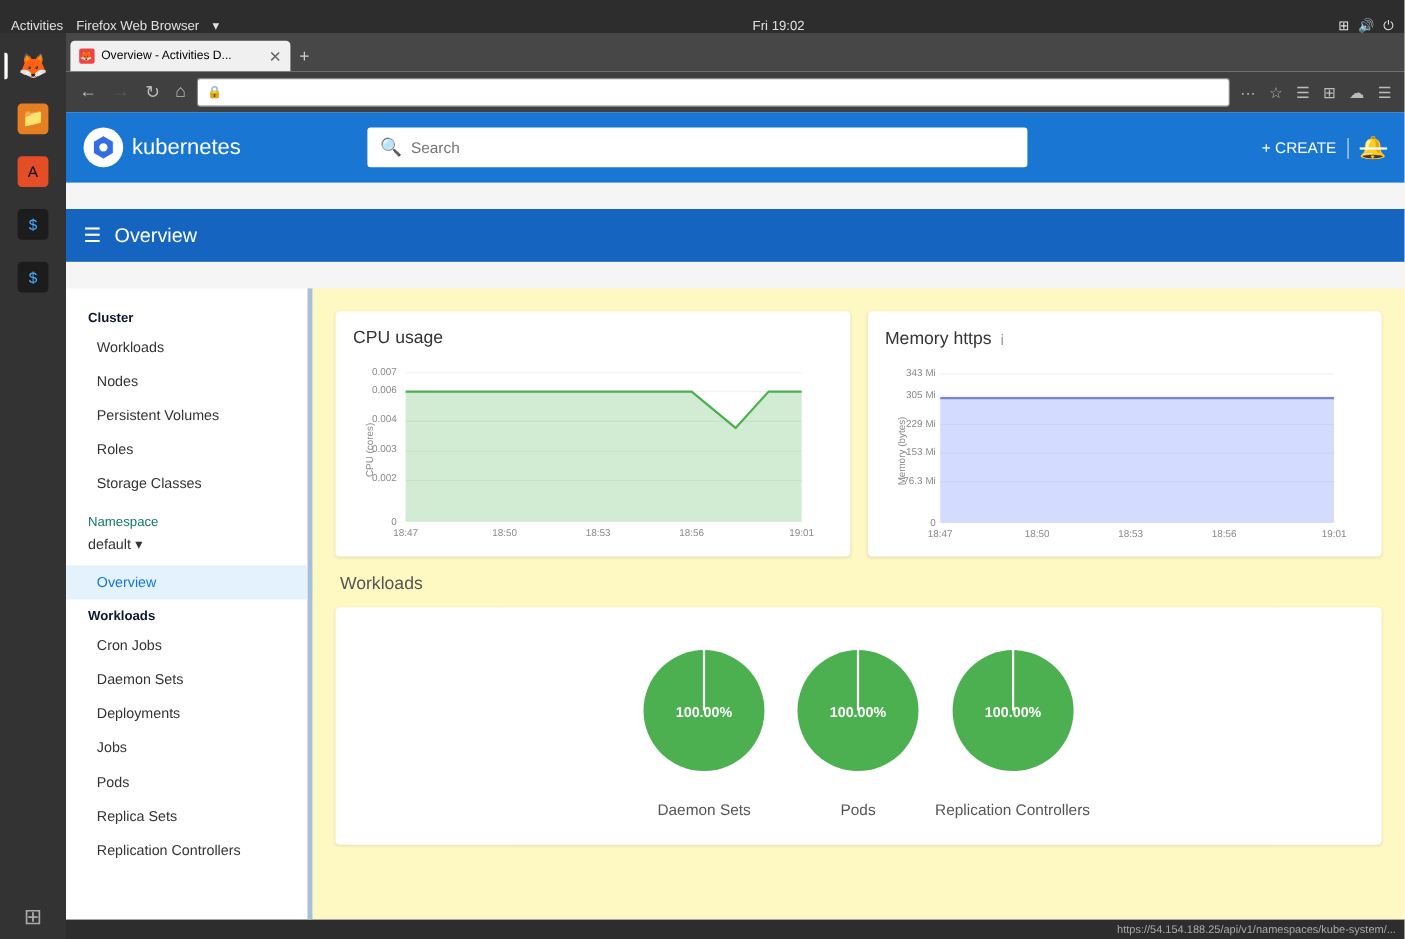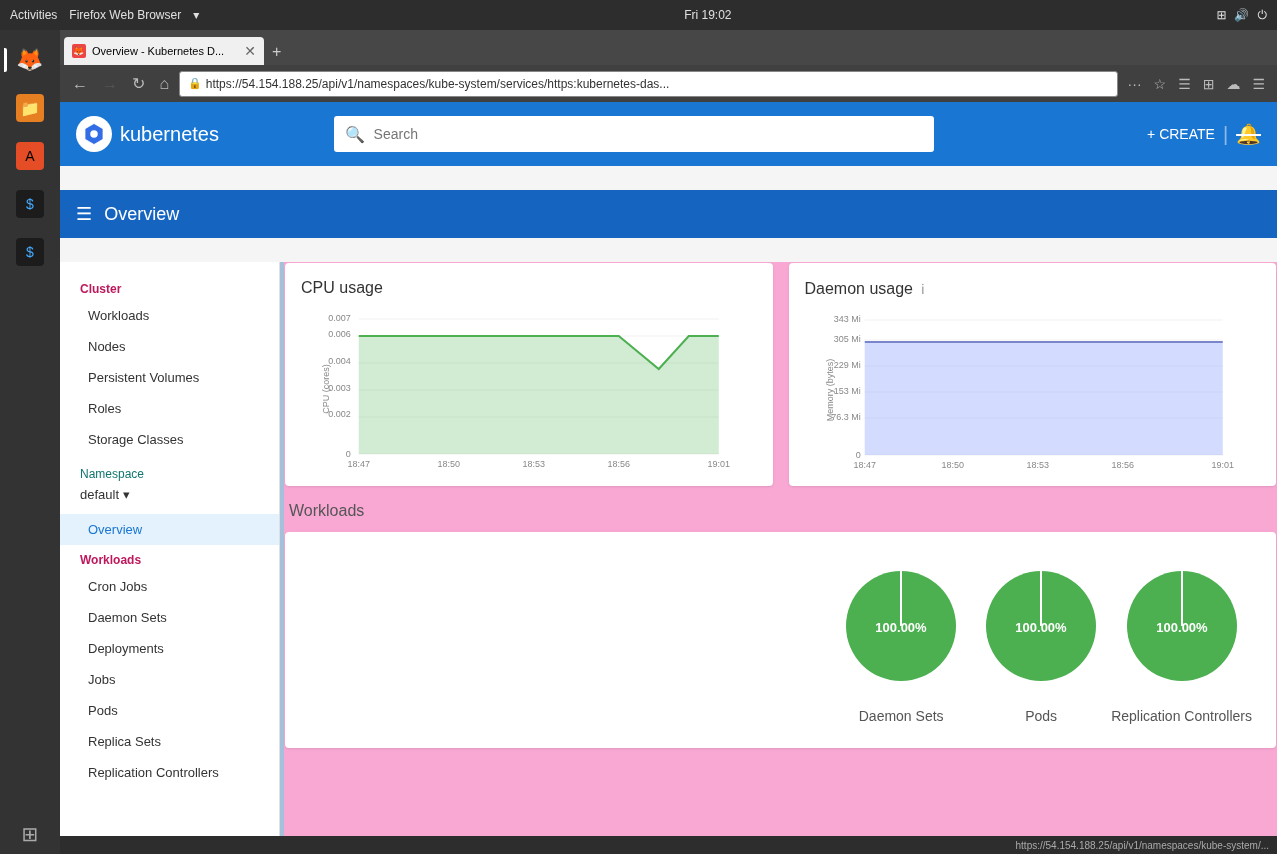--- a/index.html
+++ b/index.html
@@ -3,21 +3,21 @@
   <meta charset="utf-8">
   <style>
     * { margin: 0; padding: 0; box-sizing: border-box; }
     body { font-family: 'Arial', sans-serif; background: #f5f5f5; width: 1277px; height: 854px; overflow: hidden; }
 
     
     .os-bar {
       background: #2d2d2d;
       height: 30px;
       display: flex;
-      align-items: center;
+      align-items: flex-end;
       justify-content: space-between;
       padding: 0 10px;
       color: #e0e0e0;
       font-size: 12px;
     }
     .os-bar-left { display: flex; align-items: center; gap: 12px; }
     .os-bar-center { flex: 1; text-align: center; }
     .os-bar-right { display: flex; align-items: center; gap: 8px; }
     .browser-tabs {
       background: #474747;
@@ -120,21 +120,21 @@
       width: 220px;
       background: white;
       border-right: 1px solid #e0e0e0;
       overflow-y: auto;
       flex-shrink: 0;
       padding: 12px 0;
     }
     .sidebar-section-title {
       font-size: 12px;
       font-weight: 700;
-      color: #be185d;
+      color: #0f172a;
       padding: 8px 20px 4px;
       text-transform: none;
     }
     .sidebar-item {
       display: block;
       padding: 8px 20px 8px 28px;
       font-size: 13px;
       color: #333;
       cursor: pointer;
       text-decoration: none;
@@ -166,22 +166,22 @@
       width: 4px;
       height: 100%;
       background: #1976d2;
       opacity: 0.3;
     }
 
     
     .main-panel {
       flex: 1;
       overflow-y: auto;
-      padding: 1px;
-      background: #f9a8d4;
+      padding: 21px;
+      background: #fef9c3;
     }
 
     
     .charts-row {
       display: flex;
       gap: 16px;
       margin-bottom: 16px;
     }
     .chart-card {
       background: white;
@@ -224,21 +224,21 @@
       margin-bottom: 16px;
     }
     .workloads-title {
       font-size: 18px;
       color: #333;
       margin-bottom: 24px;
     }
 
     .pie-charts-row {
       display: flex;
-      justify-content: flex-end;
+      justify-content: center;
       align-items: center;
     }
     .pie-chart-item {
       display: flex;
       flex-direction: column;
       align-items: center;
       gap: 12px;
     }
     .pie-chart-label {
       font-size: 14px;
@@ -328,34 +328,33 @@
     <div style="margin-top:auto;">
       <span style="color:#aaa; font-size:20px;">⊞</span>
     </div>
   </div>
 
   <div style="flex: 1; display: flex; flex-direction: column;">
 
     <div class="browser-tabs">
       <div class="browser-tab">
         <div class="favicon" style="background:#e44; border-radius:2px;">🦊</div>
-        <span class="tab-title">Overview - Kubernetes D...</span>
+        <span class="tab-title">Overview - Activities D...</span>
         <span class="close-tab">✕</span>
       </div>
       <span class="new-tab-btn">+</span>
     </div>
 
     <div class="browser-nav">
       <button class="nav-btn">←</button>
       <button class="nav-btn" disabled="">→</button>
       <button class="nav-btn">↻</button>
       <button class="nav-btn">⌂</button>
       <div class="address-bar">
         <span class="lock-icon">🔒</span>
-        <span class="address-text">https://54.154.188.25/api/v1/namespaces/kube-system/services/https:kubernetes-das...</span>
       </div>
       <div class="nav-extras">
         <button class="nav-extra-btn">···</button>
         <button class="nav-extra-btn">☆</button>
         <button class="nav-extra-btn">☰</button>
         <button class="nav-extra-btn">⊞</button>
         <button class="nav-extra-btn">☁</button>
         <button class="nav-extra-btn">☰</button>
       </div>
     </div>
@@ -457,21 +456,21 @@
                   <text x="300" y="158" font-size="9" fill="#888" text-anchor="middle">18:56</text>
                   <text x="400" y="158" font-size="9" fill="#888" text-anchor="middle">19:01</text>
 
                   <text x="220" y="170" font-size="9" fill="#888" text-anchor="middle">Time</text>
                 </svg>
               </div>
             </div>
 
             <div class="chart-card">
               <div class="chart-title">
-                <span>Daemon usage</span>
+                <span>Memory https</span>
                 <span class="chart-info">ℹ</span>
               </div>
               <div class="chart-area">
                 <svg class="chart-svg" viewBox="0 0 420 160">
 
                   <text x="38" y="12" font-size="9" fill="#888" text-anchor="end">343 Mi</text>
                   <text x="38" y="32" font-size="9" fill="#888" text-anchor="end">305 Mi</text>
                   <text x="38" y="58" font-size="9" fill="#888" text-anchor="end">229 Mi</text>
                   <text x="38" y="84" font-size="9" fill="#888" text-anchor="end">153 Mi</text>
                   <text x="38" y="110" font-size="9" fill="#888" text-anchor="end">76.3 Mi</text>

